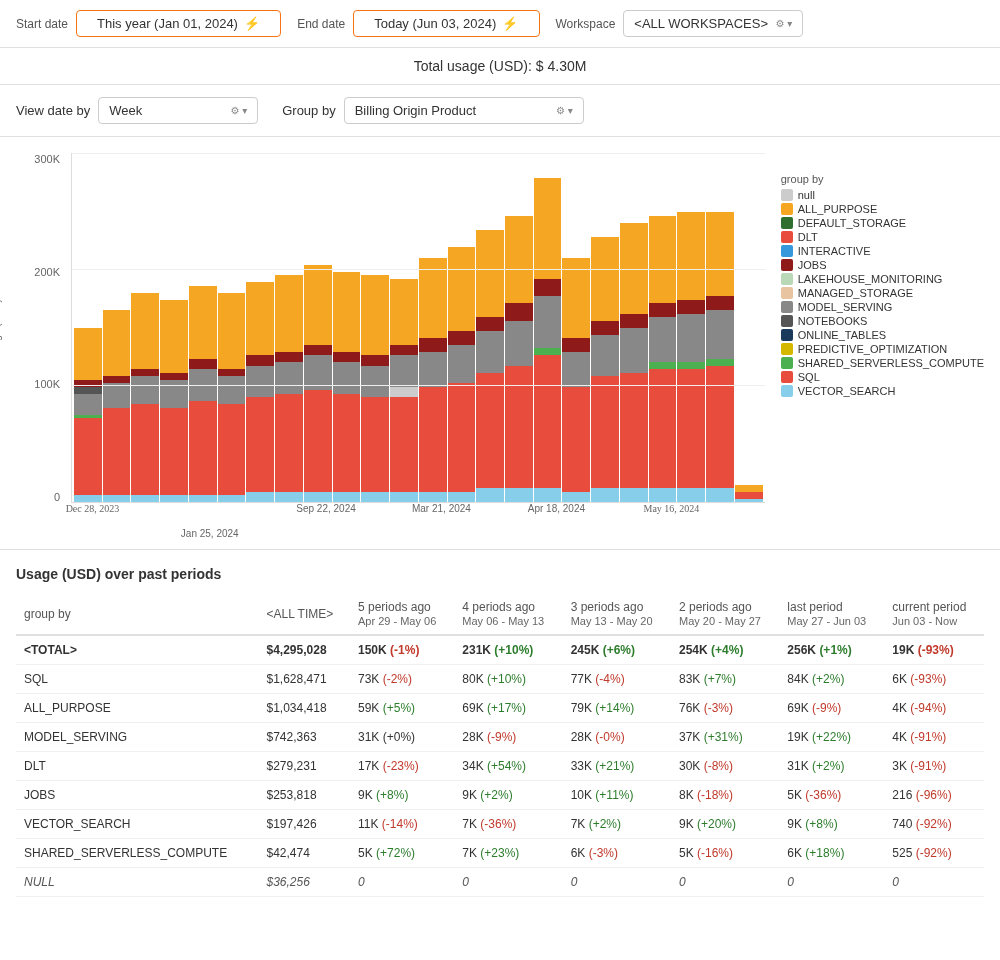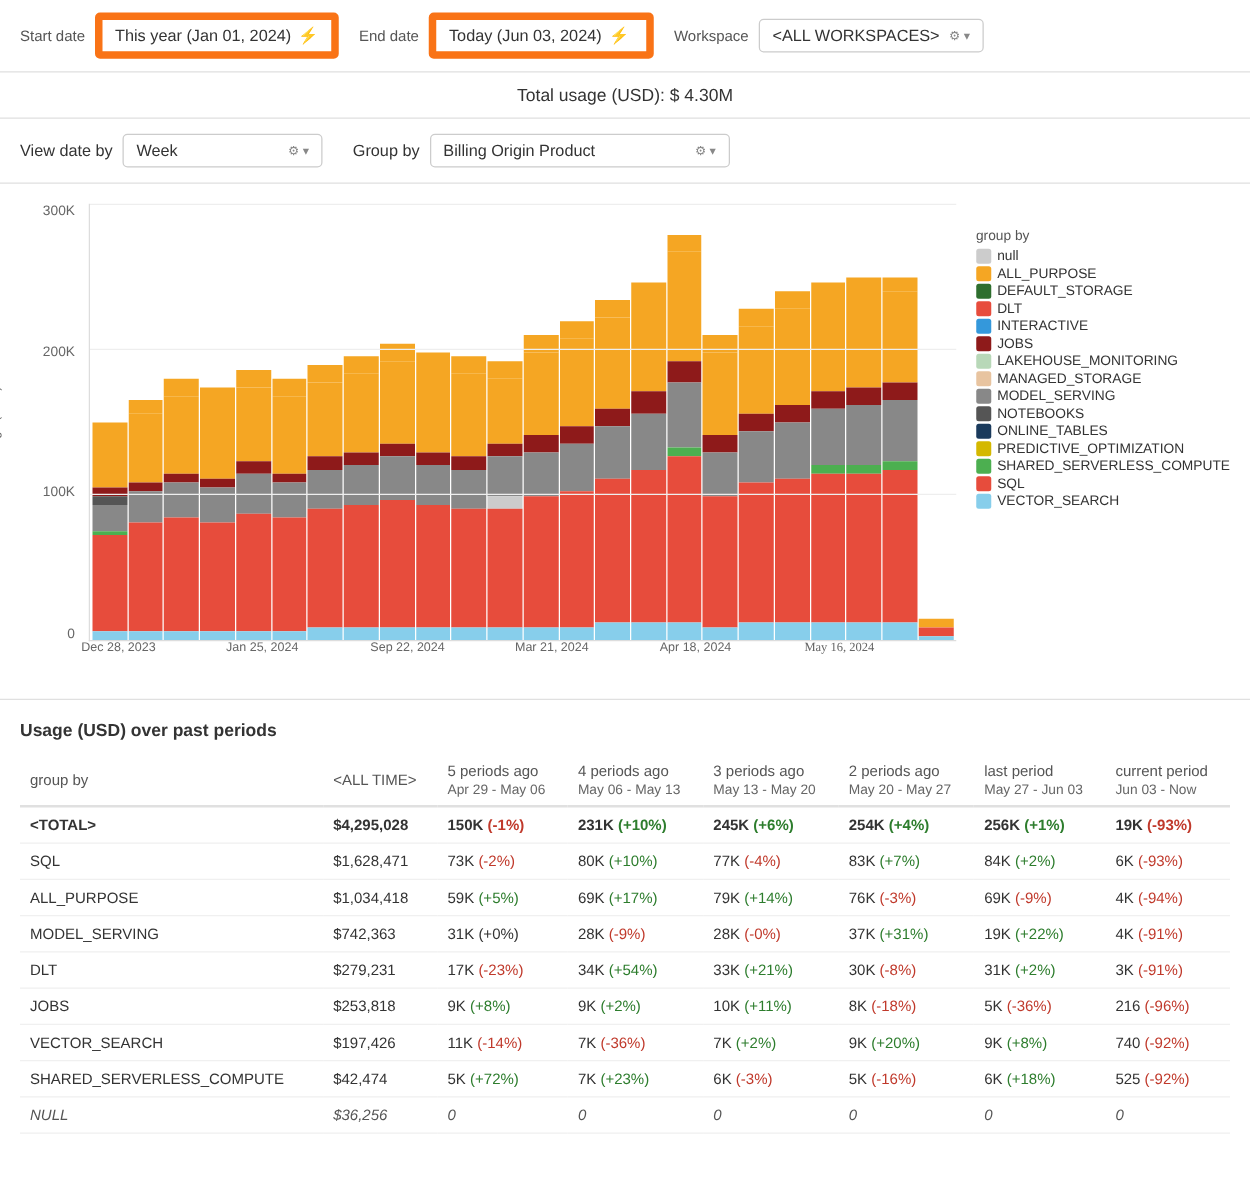--- a/index.html
+++ b/index.html
@@ -4,21 +4,21 @@
   <style>
     * { box-sizing: border-box; margin: 0; padding: 0; }
     body { font-family: -apple-system, BlinkMacSystemFont, 'Segoe UI', sans-serif; font-size: 13px; background: #fff; color: #333; }
 
     .top-bar {
       display: flex; align-items: center; padding: 10px 16px; border-bottom: 1px solid #e0e0e0; gap: 16px; background: #fff;
     }
     .filter-group { display: flex; align-items: center; gap: 8px; }
     .filter-label { font-size: 12px; color: #555; white-space: nowrap; }
     .filter-input {
-      display: flex; align-items: center; border: 6px solid #f97316; border-radius: 4px; padding: 5px 10px; background: #fff; gap: 6px; min-width: 180px;
+      display: flex; align-items: center; border: 1px solid #f97316; border-radius: 4px; padding: 5px 20px; background: #fff; gap: 6px; min-width: 180px;
     }
     .filter-input span { font-size: 13px; }
     .workspace-select {
       display: flex; align-items: center; border: 1px solid #ccc; border-radius: 4px; padding: 5px 10px; background: #fff; gap: 6px; min-width: 180px; justify-content: space-between;
     }
 
     .total-usage {
       text-align: center; padding: 10px; font-size: 14px; color: #333; border-bottom: 1px solid #e0e0e0;
     }
 
@@ -370,22 +370,22 @@
               <div style="height: 5%; display: flex; flex-direction: column-reverse; min-width: 4px;">
                 <div style="background: rgb(135, 206, 235); height: 20%; min-height: 1px;"></div>
                 <div style="background: rgb(231, 76, 60); height: 40%; min-height: 1px;"></div>
                 <div style="background: rgb(245, 166, 35); height: 40%; min-height: 1px;"></div>
               </div>
             </div>
           </div>
       </div>
 
       <div id="x-axis" style="position:absolute;left:55px;right:0;bottom:0;height:30px;font-size:10px;color:#666;">
-          <span style="position: absolute; left: 0%; transform: translateX(-10%); white-space: nowrap;">Dec 28, 2023</span>
-          <span style="position: absolute; left: 16.6667%; transform: translateX(-10%); white-space: nowrap;">Jan 25, 2024</span>
+          <span style="position: absolute; left: 0%; transform: translateX(-10%); white-space: nowrap; font-family: Liberation Serif, serif;">Dec 28, 2023</span>
+          <span style="position: absolute; left: 16.6667%; transform: translateX(-10%); white-space: nowrap; margin-top: 25px;">Jan 25, 2024</span>
           <span style="position: absolute; left: 33.3333%; transform: translateX(-10%); white-space: nowrap;">Sep 22, 2024</span>
           <span style="position: absolute; left: 50%; transform: translateX(-10%); white-space: nowrap;">Mar 21, 2024</span>
           <span style="position: absolute; left: 66.6667%; transform: translateX(-10%); white-space: nowrap;">Apr 18, 2024</span>
           <span style="position: absolute; left: 83.3333%; transform: translateX(-10%); white-space: nowrap; font-family: Liberation Serif, serif;">May 16, 2024</span>
         </div>
     </div>
   </div>
 
   <div class="chart-legend">
     <div class="legend-title">group by</div>

